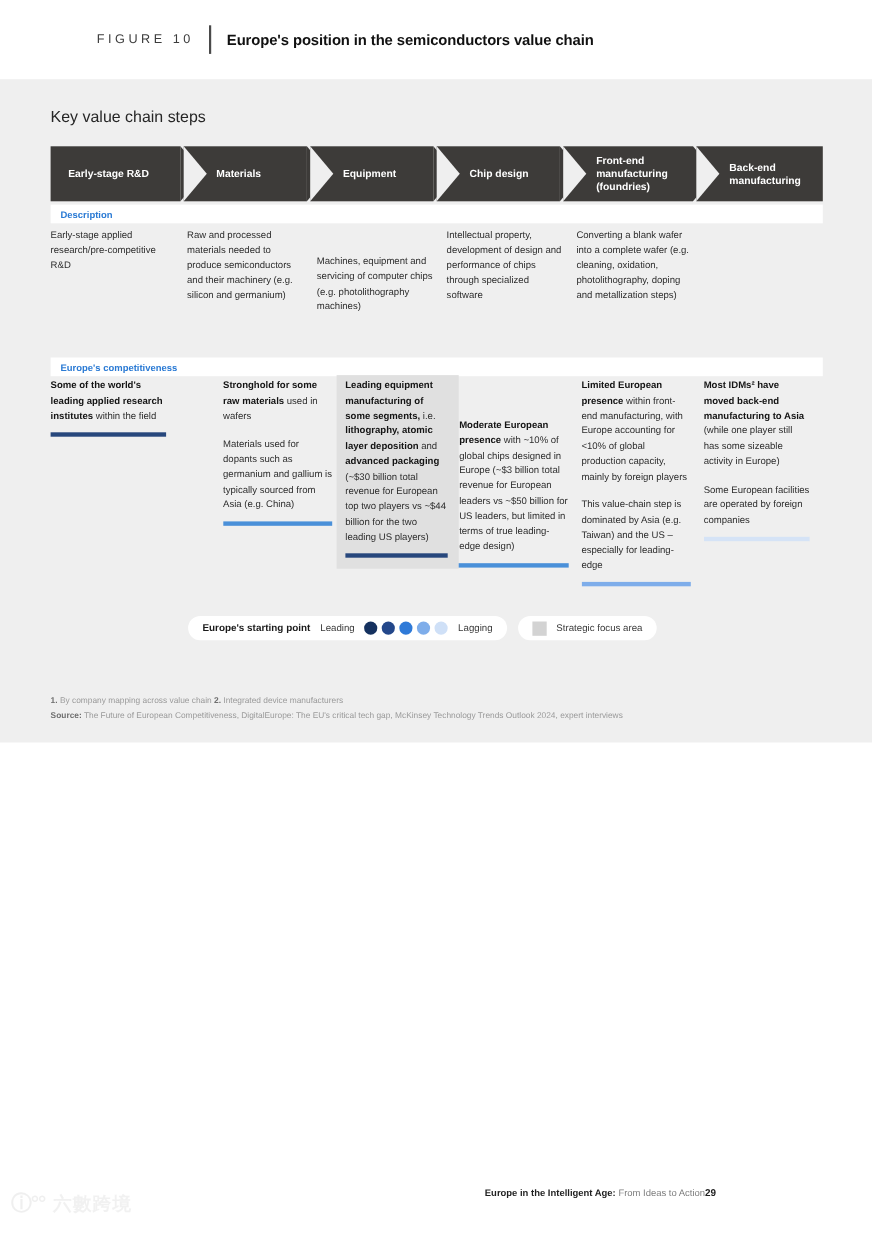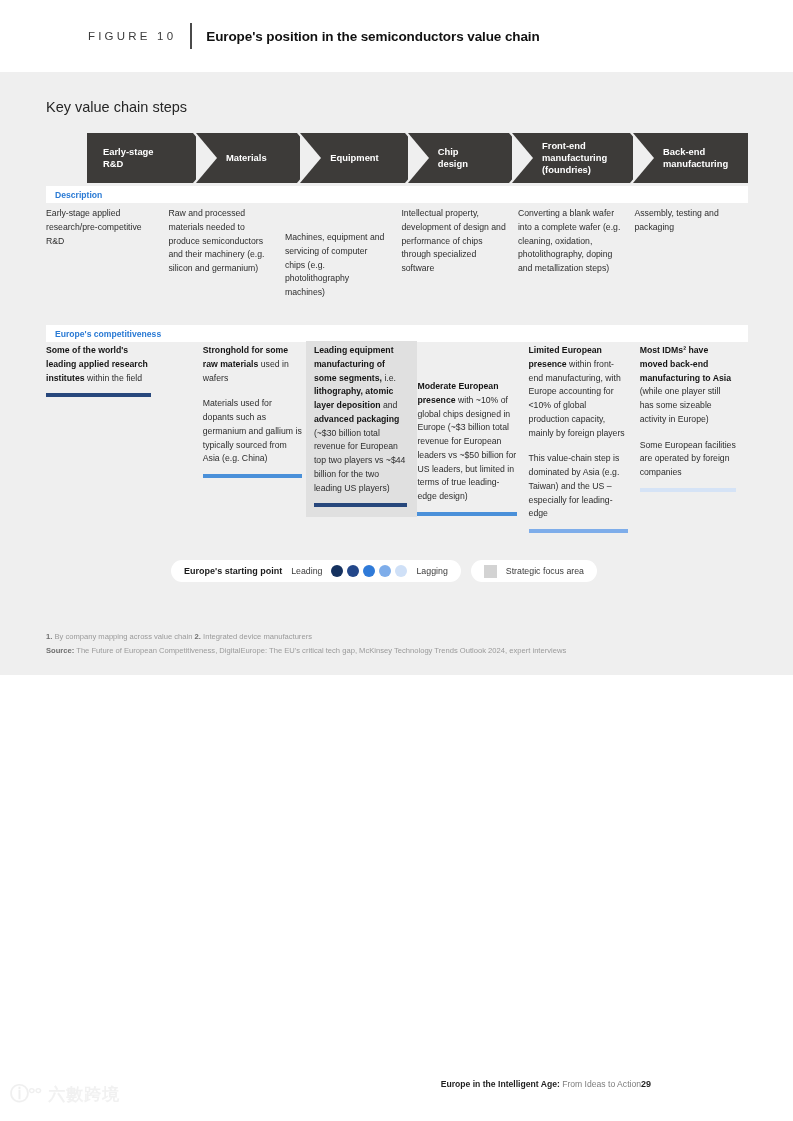--- a/index.html
+++ b/index.html
@@ -64,21 +64,21 @@
     content: ""; position: absolute; left: 0; top: 0;
     width: 0; height: 0;
     border-top: 25px solid transparent;
     border-bottom: 25px solid transparent;
     border-left: 21px solid #efefef;
     z-index: 3;
   }
   .chev:not(:first-child) .chev-label { position: relative; z-index: 4; padding-left: 14px; }
   .chev-label { position: relative; z-index: 4; }
 
-  .c1 { width: 124px; margin-left: 41px; }
+  .c1 { width: 124px; }
   .c2 { width: 118px; text-align: center; }
   .c3 { width: 118px; }
   .c4 { width: 118px; }
   .c5 { width: 118px; }
   .c6 { width: 115px; }
 
   
   .sec-bar {
     position: absolute; left: 46px; width: 702px; height: 17px;
     background: #ffffff; display: flex; align-items: center;
@@ -211,21 +211,20 @@
   <div class="sec-bar sec-desc">
     <span>Description</span>
   </div>
 
   <div class="desc-row">
     <div class="desc-cell d1">Early-stage applied research/pre-competitive R&amp;D</div>
     <div class="desc-cell d2">Raw and processed materials needed to produce semiconductors and their machinery (e.g. silicon and germanium)</div>
     <div class="desc-cell d3">Machines, equipment and servicing of computer chips (e.g. photolithography machines)</div>
     <div class="desc-cell d4">Intellectual property, development of design and performance of chips through specialized software</div>
     <div class="desc-cell d5">Converting a blank wafer into a complete wafer (e.g. cleaning, oxidation, photolithography, doping and metallization steps)</div>
-    <div class="desc-cell d6">Assembly, testing and packaging</div>
   </div>
 
   <div class="sec-bar sec-comp">
     <span>Europe's competitiveness</span>
   </div>
 
   <div class="comp-row">
 
     <div class="comp-cell m1">
       <p><b>Some of the world's leading applied research institutes</b><span> within the field</span></p>

